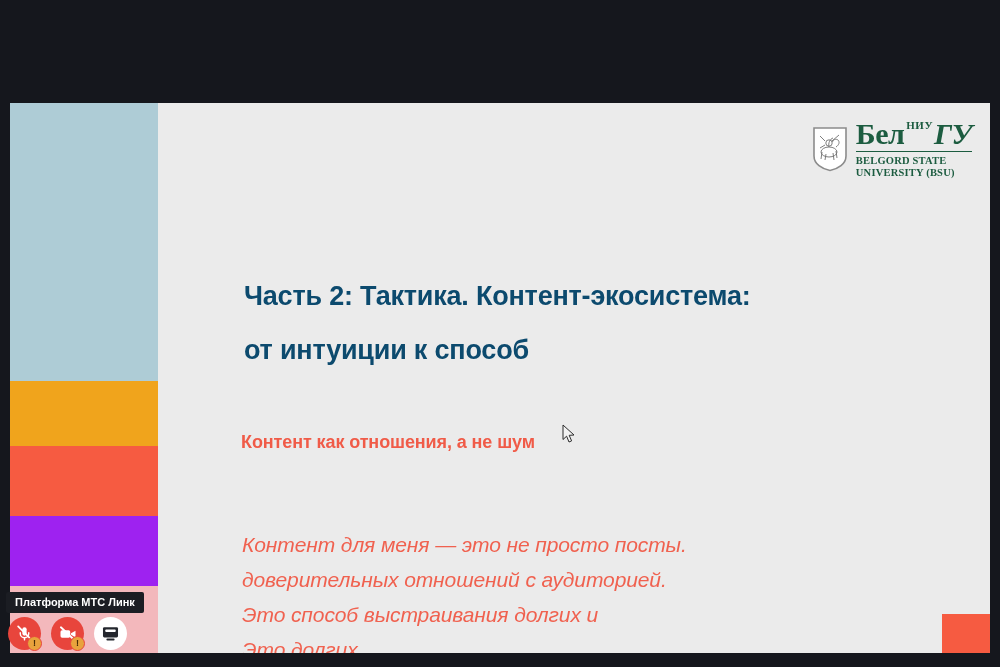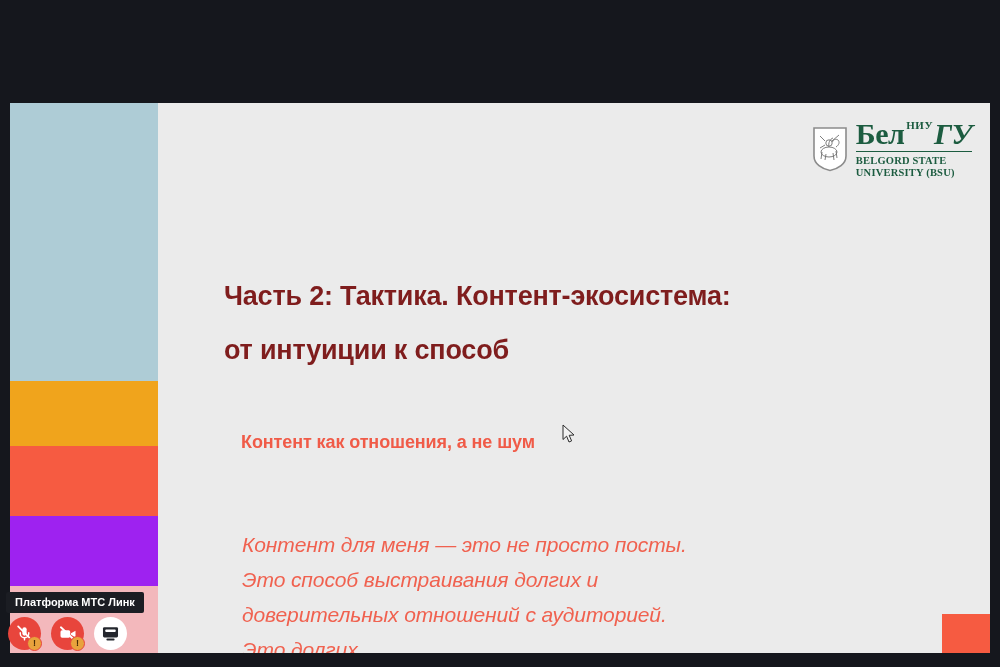--- a/index.html
+++ b/index.html
@@ -55,22 +55,22 @@
     color:#1c5c40;font-size:10.5px;font-weight:700;
     letter-spacing:0.2px;margin-top:2px;text-align:left;
   }
   .logo-sub div{line-height:1.15;}
   .logo-rule{
     height:1px;background:#1c5c40;width:100%;margin:2px 0 1px 0;
   }
 
   
   .slide-title{
-    position:absolute;left:214px;top:180px;width:700px;
-    color:#7f1d1d;font-weight:700;font-size:27px;
+    position:absolute;left:234px;top:180px;width:700px;
+    color:#0c4a6e;font-weight:700;font-size:27px;
     line-height:1.0;letter-spacing:-0.2px;
   }
   .slide-title .l2{display:block;margin-top:27px;}
 
   .slide-subtitle{
     position:absolute;left:231px;top:329px;width:700px;
     color:#F05B48;font-weight:700;font-size:18px;
     letter-spacing:-0.1px;
   }
 
@@ -161,22 +161,22 @@
 
     <div class="slide-title">
       <span>Часть 2: Тактика. Контент-экосистема:</span>
       <span class="l2">от интуиции к способ</span>
     </div>
 
     <div class="slide-subtitle">Контент как отношения, а не шум</div>
 
     <div class="slide-body">
       <div>Контент для меня — это не просто посты.</div>
+      <div>доверительных отношений с аудиторией.</div>
       <div>Это способ выстраивания долгих и</div>
-      <div>доверительных отношений с аудиторией.</div>
       <div>Это долгих.</div>
     </div>
 
     <div class="accent-square"></div>
   </div>
 
   <div class="platform-label">Платформа МТС Линк</div>
 
   <div class="controls">
 

